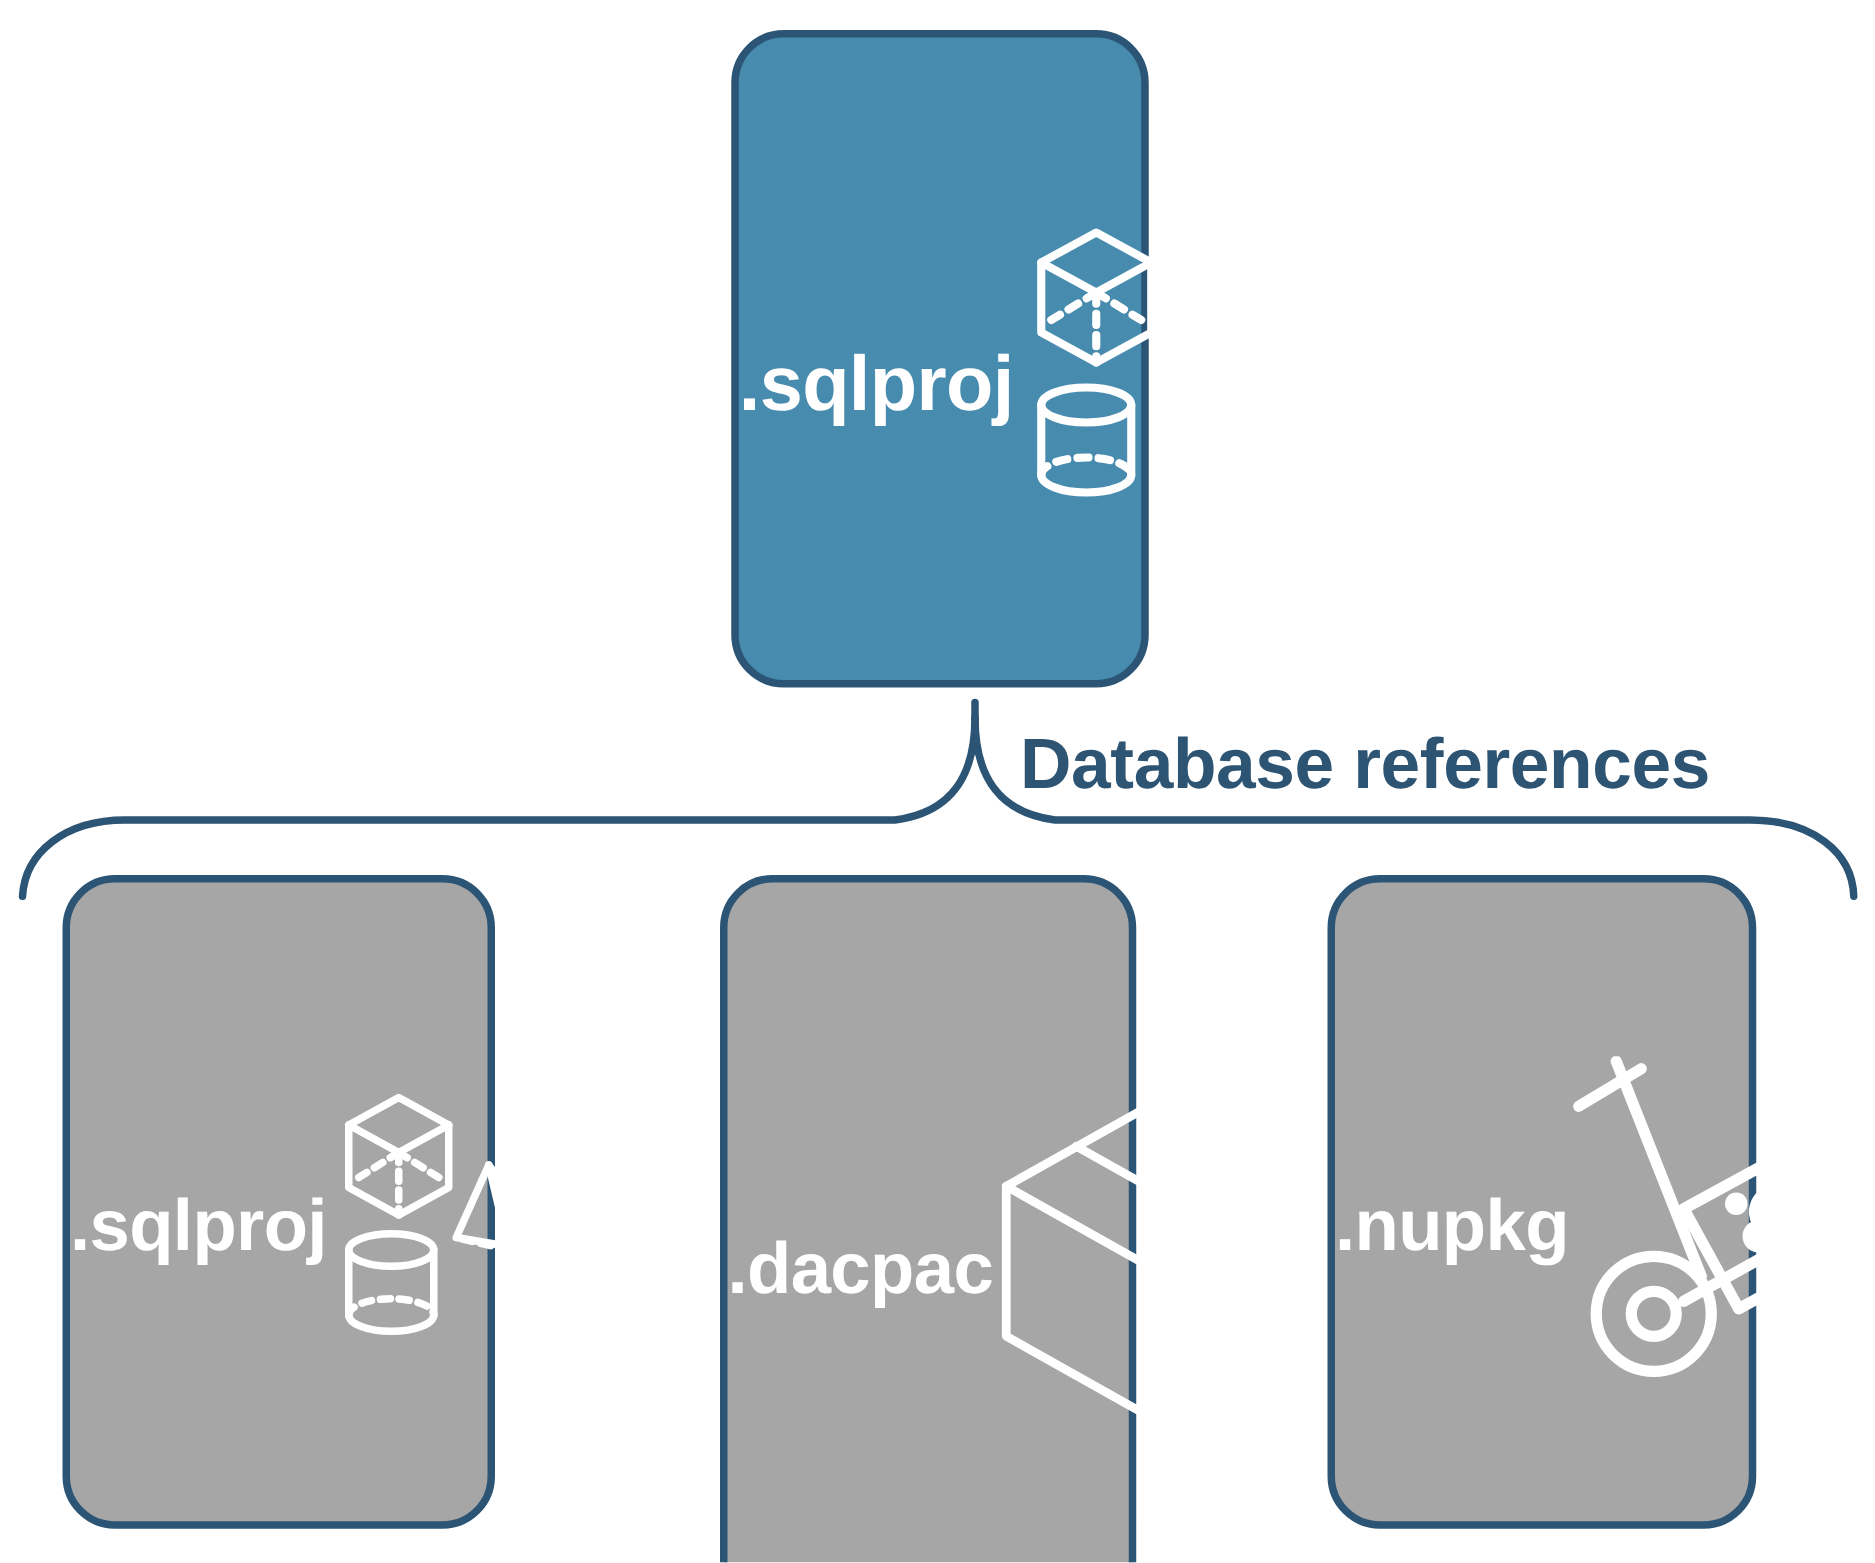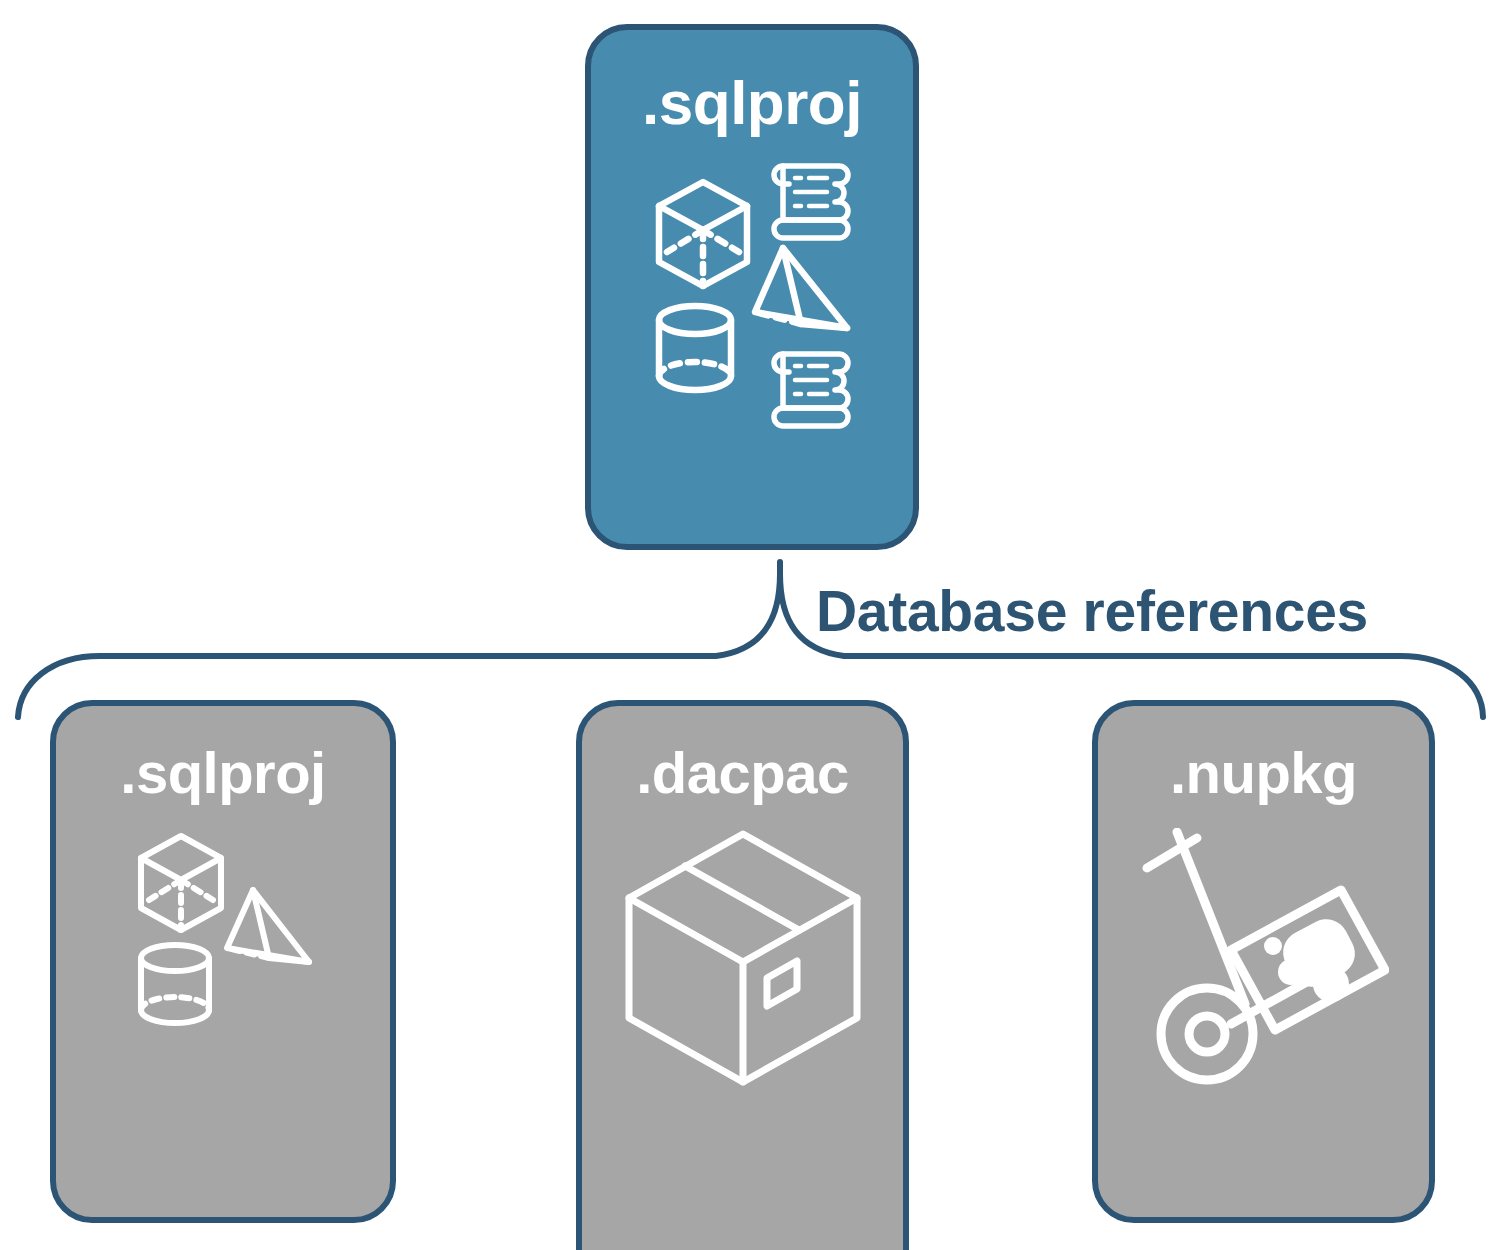--- a/index.html
+++ b/index.html
@@ -19,21 +19,21 @@
     overflow: hidden;
   }
 
   
   .card {
     position: absolute;
     box-sizing: border-box;
     border: 6px solid #2b5475;
     border-radius: 42px;
     display: flex;
-    flex-direction: column;
+    flex-direction: row;
     align-items: center;
   }
   .card.primary {
     background: #478cae;
   }
   .card.secondary {
     background: #a6a6a6;
   }
   .card-title {
     color: #ffffff;
@@ -66,21 +66,21 @@
     width: 346px;
     height: 523px;
   }
   #card-dacpac {
     left: 576px;
     top: 700px;
     width: 333px;
     height: 591px;
   }
   #card-nupkg {
-    left: 1092px;
+    left: 1062px;
     top: 700px;
     width: 343px;
     height: 523px;
   }
   .card.secondary .card-title {
     font-size: 58px;
     margin-top: 38px;
   }
   .card.secondary .icon-wrap {
     margin-top: 26px;

